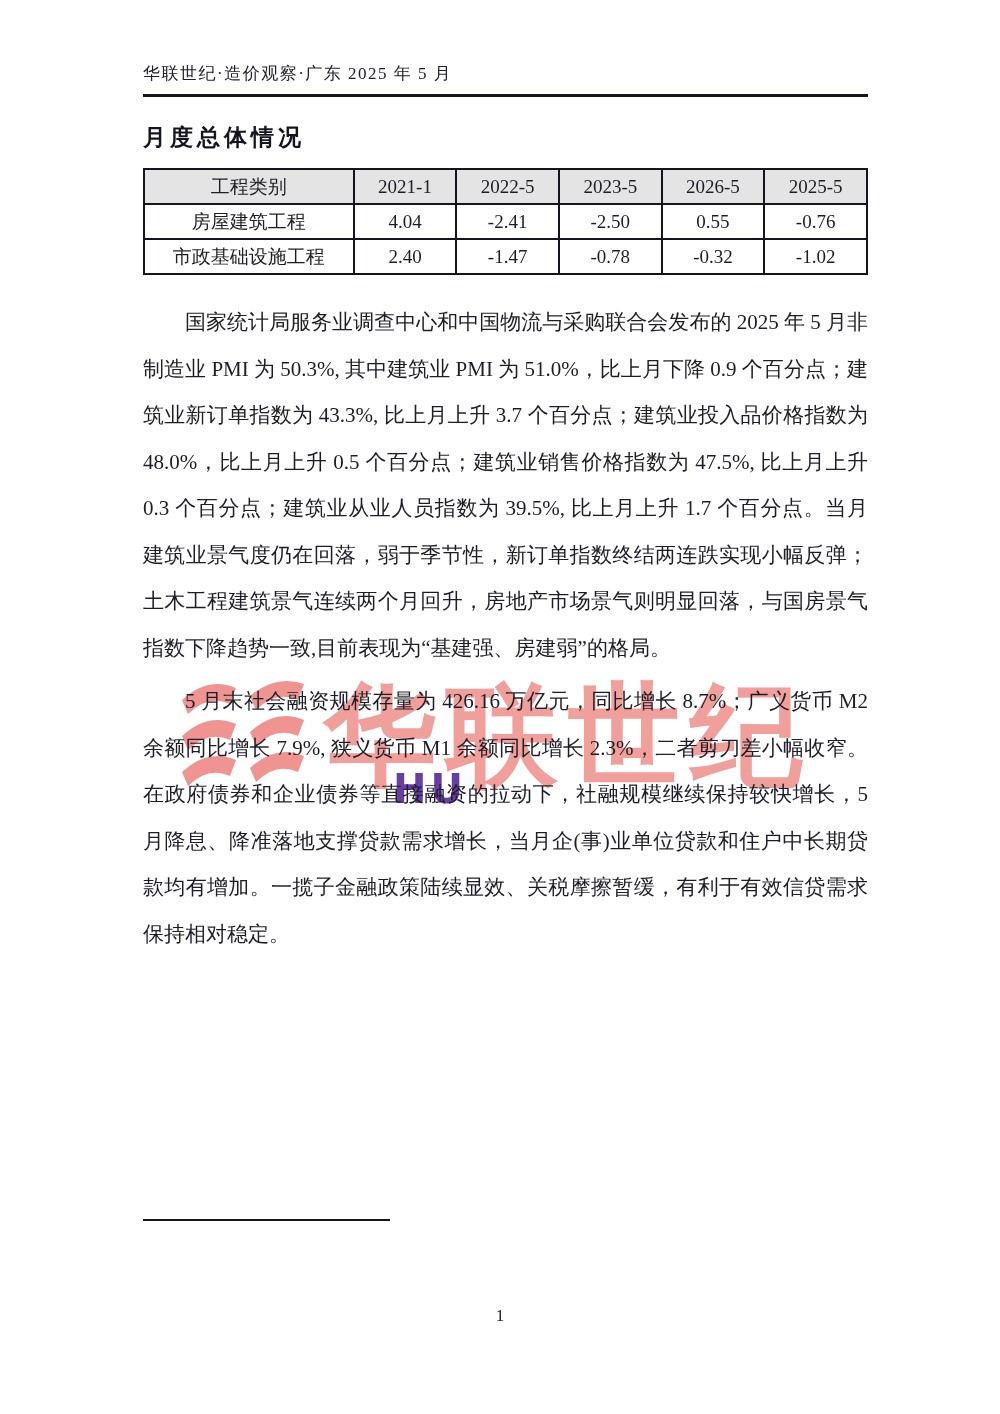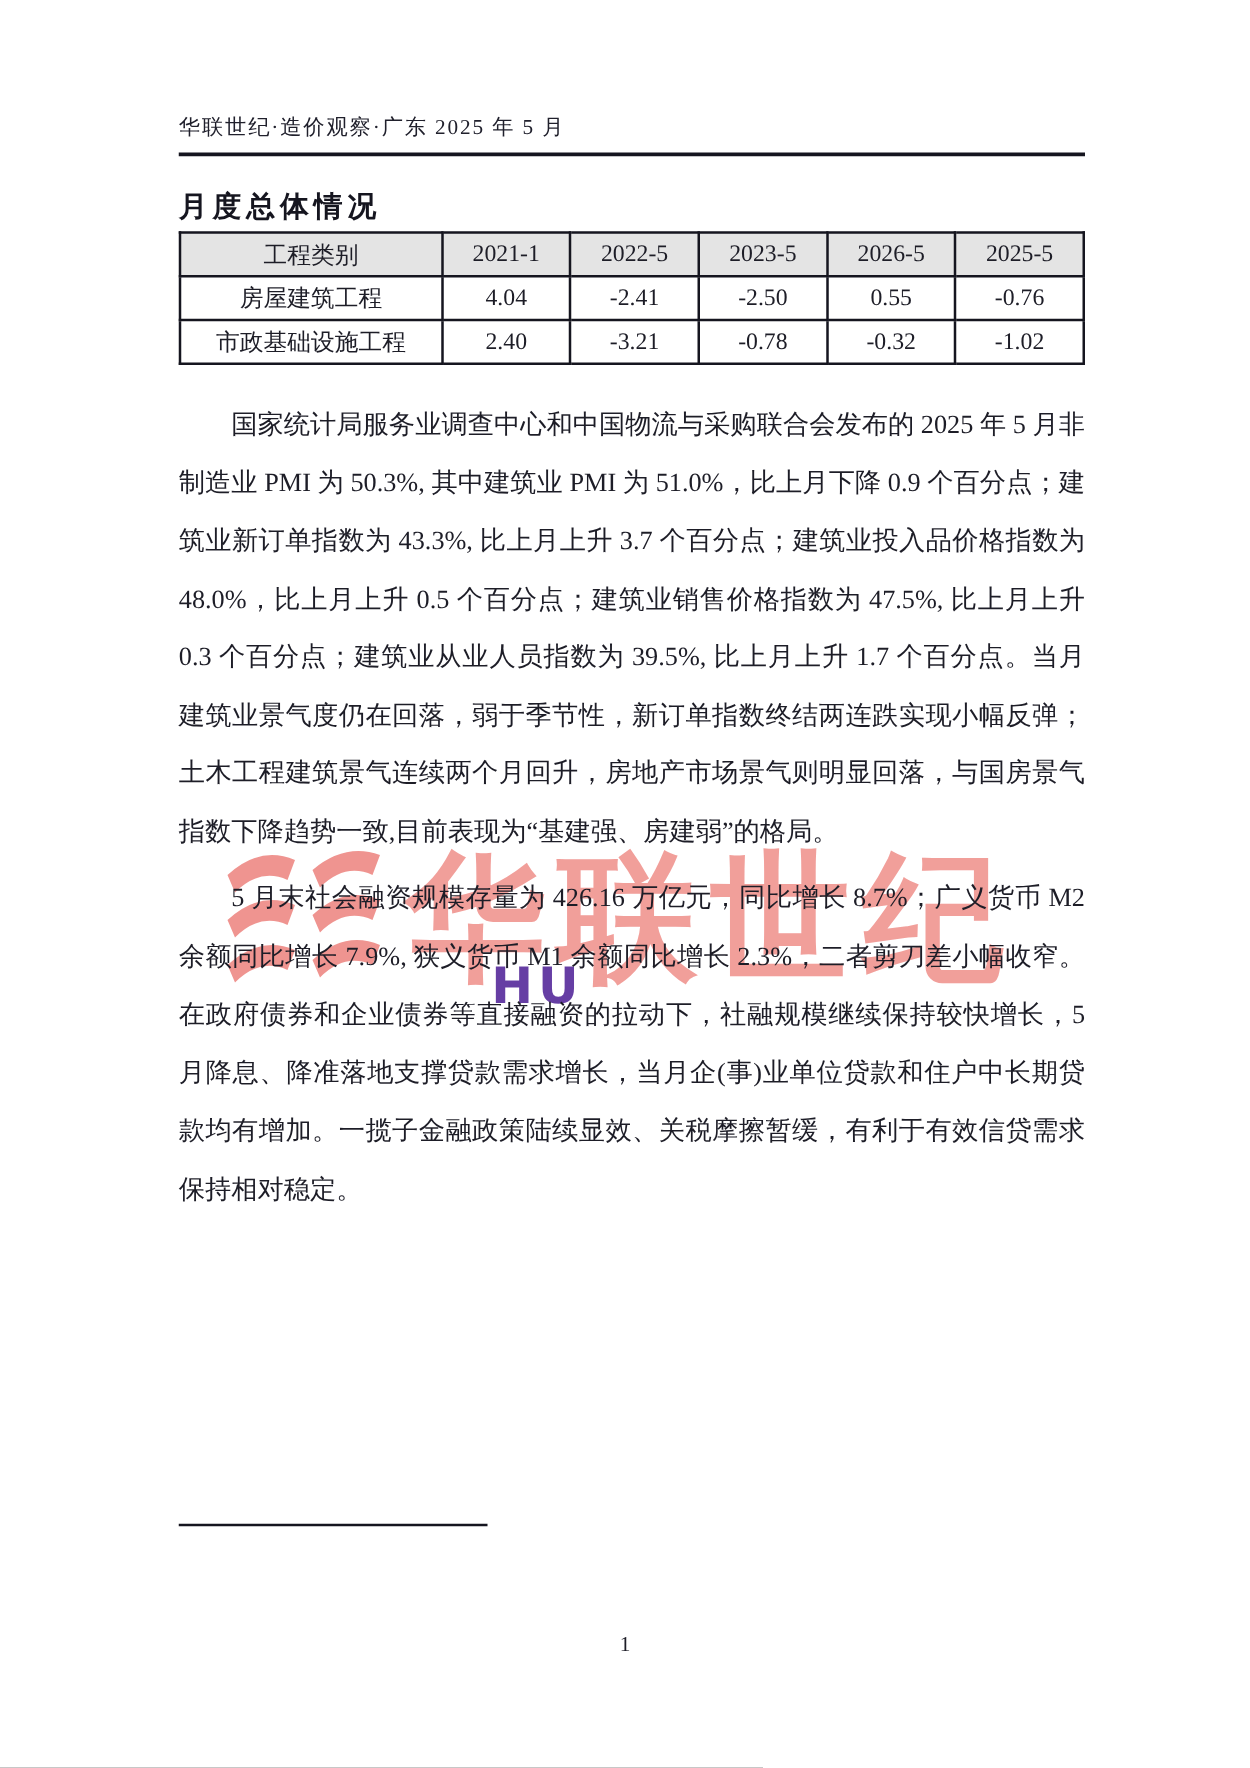--- a/index.html
+++ b/index.html
@@ -15,21 +15,20 @@
   .content{position:relative;z-index:1;padding:0 132px 0 143px;}
 
   
   .doc-header{
     padding-top:62px;
     padding-bottom:9px;
     border-bottom:3px solid #15151f;
     font-size:17px;
     letter-spacing:1.5px;
     color:#20202c;
-    margin-top:28px;
   }
 
   
   .section-title{
     margin:25px 0 0 0;
     font-size:23px;
     font-weight:bold;
     letter-spacing:4px;
     color:#15151f;
   }
@@ -44,21 +43,21 @@
     color:#1d1d27;
   }
   .para-1{margin-top:13px;}
   .para-2{margin-top:24px;}
   .para-3{margin-top:7px;}
   sup.fn-ref{font-size:12px;line-height:0;}
 
   
   table.index-table{
     width:100%;
-    margin-top:4px;
+    margin-top:15px;
     border-collapse:collapse;
     table-layout:fixed;
     font-size:19px;
   }
   table.index-table th,table.index-table td{
     border:2.5px solid #15151f;
     height:33px;
     text-align:center;
     vertical-align:middle;
     font-weight:normal;
@@ -175,21 +174,21 @@
           <td>房屋建筑工程</td>
           <td>4.04</td>
           <td>-2.41</td>
           <td>-2.50</td>
           <td>0.55</td>
           <td>-0.76</td>
         </tr>
         <tr>
           <td>市政基础设施工程</td>
           <td>2.40</td>
-          <td>-3.21</td>
+          <td>-1.47</td>
           <td>-0.78</td>
           <td>-0.32</td>
           <td>-1.02</td>
         </tr>
       </tbody>
     </table>
 
     <p class="para para-2">国家统计局服务业调查中心和中国物流与采购联合会发布的 2025 年 5 月非制造业 PMI 为 50.3%, 其中建筑业 PMI 为 51.0%，比上月下降 0.9 个百分点；建筑业新订单指数为 43.3%, 比上月上升 3.7 个百分点；建筑业投入品价格指数为 48.0%，比上月上升 0.5 个百分点；建筑业销售价格指数为 47.5%, 比上月上升 0.3 个百分点；建筑业从业人员指数为 39.5%, 比上月上升 1.7 个百分点。当月建筑业景气度仍在回落，弱于季节性，新订单指数终结两连跌实现小幅反弹；土木工程建筑景气连续两个月回升，房地产市场景气则明显回落，与国房景气指数下降趋势一致,目前表现为“基建强、房建弱”的格局。</p>
 
     <p class="para para-3">5 月末社会融资规模存量为 426.16 万亿元，同比增长 8.7%；广义货币 M2 余额同比增长 7.9%, 狭义货币 M1 余额同比增长 2.3%，二者剪刀差小幅收窄。在政府债券和企业债券等直接融资的拉动下，社融规模继续保持较快增长，5 月降息、降准落地支撑贷款需求增长，当月企(事)业单位贷款和住户中长期贷款均有增加。一揽子金融政策陆续显效、关税摩擦暂缓，有利于有效信贷需求保持相对稳定。</p>

